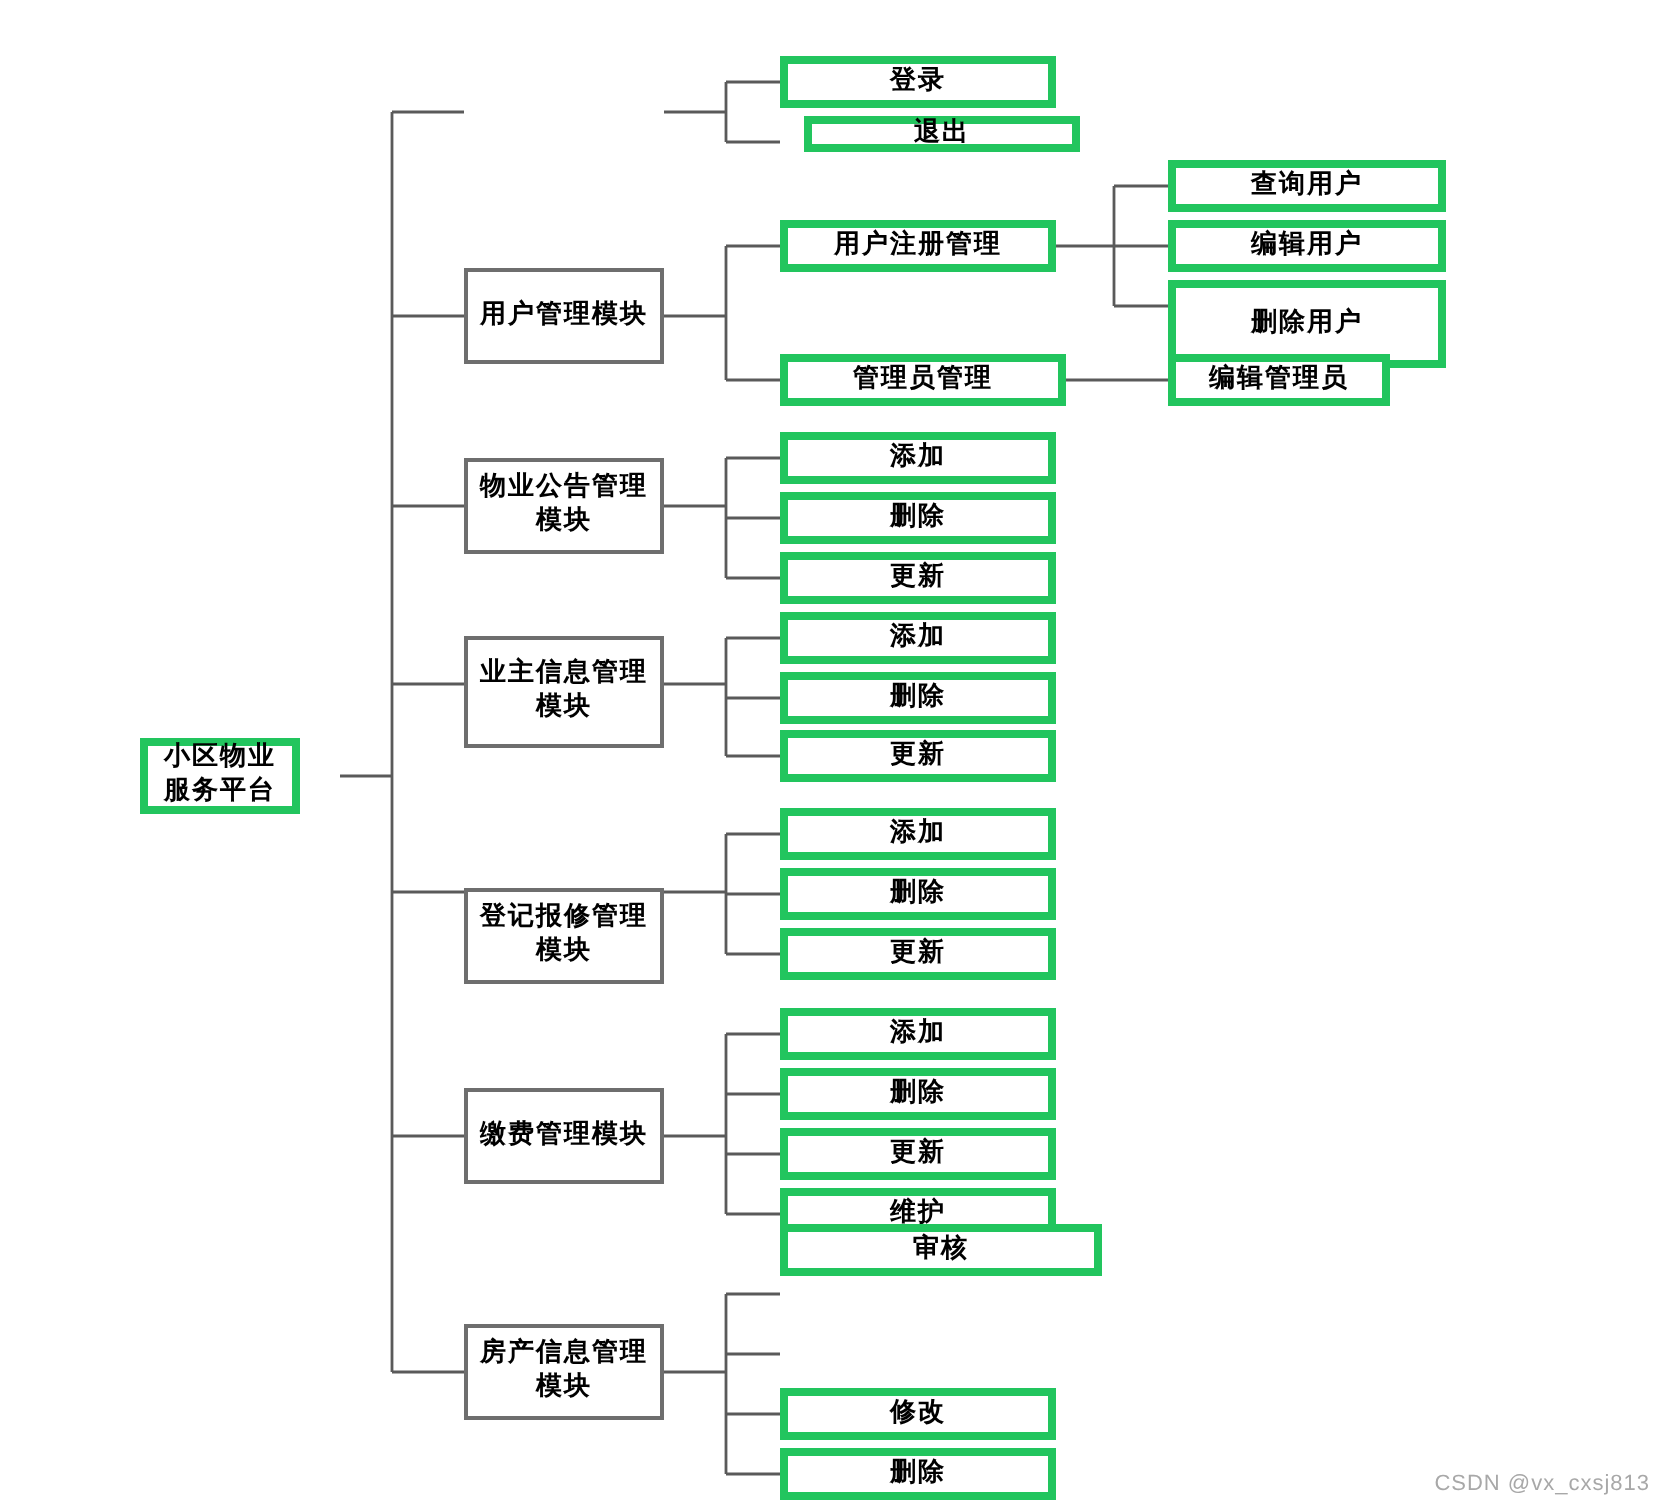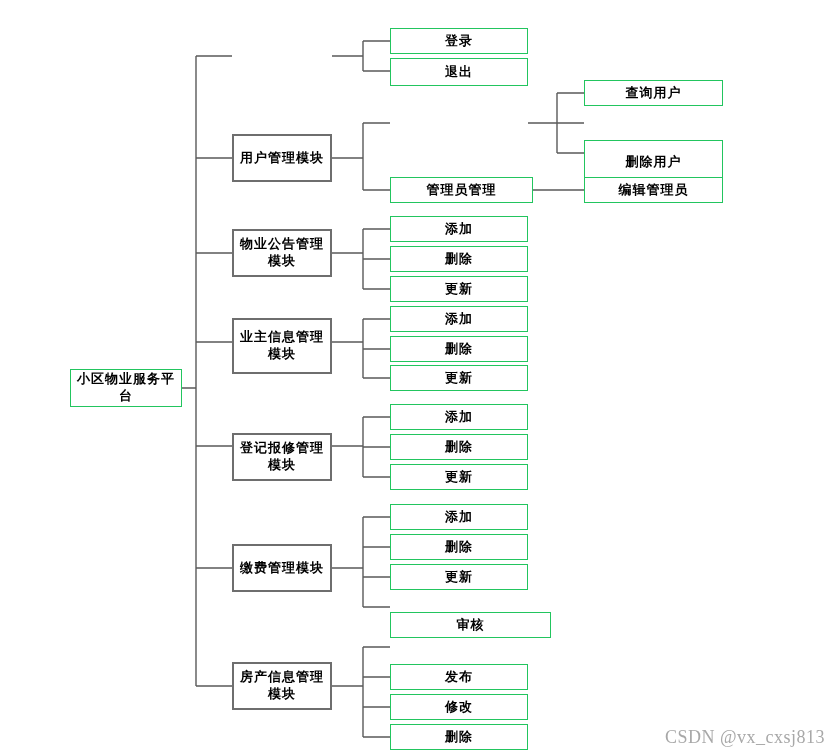--- a/index.html
+++ b/index.html
@@ -18,42 +18,42 @@
   .connectors {
     position: absolute;
     left: 0;
     top: 0;
     pointer-events: none;
   }
   .box {
     position: absolute;
     box-sizing: border-box;
     background: #ffffff;
-    border: 1px solid #22c55e;
+    border: 4px solid #22c55e;
     display: flex;
     align-items: center;
     justify-content: center;
     text-align: center;
     color: #000000;
     font-size: 13px;
     font-weight: bold;
     letter-spacing: 1px;
     line-height: 1.3;
     padding: 1px 2px;
   }
   .module {
     border-width: 2px;
     border-color: #6e6e6e;
   }
   .watermark {
     position: absolute;
     right: 12px;
     bottom: 8px;
-    font-family: Liberation Serif, serif;
-    font-size: 18px;
+    font-family: Liberation Sans, sans-serif;
+    font-size: 11px;
     font-weight: normal;
     letter-spacing: 0.5px;
     color: #a8a8a8;
     white-space: nowrap;
   }
 </style>
 </head>
 <body>
 
 <div class="stage">
@@ -67,54 +67,56 @@
       M332 158 H363 M363 123 V190 M363 123 H390 M363 190 H390
       M332 253 H363 M363 229 V289 M363 229 H390 M363 259 H390 M363 289 H390
       M332 342 H363 M363 319 V378 M363 319 H390 M363 349 H390 M363 378 H390
       M332 446 H363 M363 417 V477 M363 417 H390 M363 447 H390 M363 477 H390
       M332 568 H363 M363 517 V607 M363 517 H390 M363 547 H390 M363 577 H390 M363 607 H390
       M332 686 H363 M363 647 V737 M363 647 H390 M363 677 H390 M363 707 H390 M363 737 H390
       M528 123 H557 M557 93 V153 M557 93 H584 M557 123 H584 M557 153 H584
       M528 190 H584"></path>
   </svg>
 
-  <div class="box" style="left:70px;top:369px;width:112px;height:38px">小区物业服务平台</div>
+  <div class="box" style="left:70px;top:369px;width:80px;height:38px">小区物业服务平台</div>
 
   <div class="box module" style="left:232px;top:229px;width:100px;height:48px">物业公告管理模块</div>
   <div class="box module" style="left:232px;top:134px;width:100px;height:48px">用户管理模块</div>
   <div class="box module" style="left:232px;top:318px;width:100px;height:56px">业主信息管理模块</div>
-  <div class="box module" style="left:232px;top:433px;width:100px;height:48px">登记报修管理模块</div>
+  <div class="box module" style="left:232px;top:444px;width:100px;height:48px">登记报修管理模块</div>
   <div class="box module" style="left:232px;top:544px;width:100px;height:48px">缴费管理模块</div>
   <div class="box module" style="left:232px;top:662px;width:100px;height:48px">房产信息管理模块</div>
 
   <div class="box" style="left:390px;top:28px;width:138px;height:26px">登录</div>
-  <div class="box" style="left:390px;top:58px;width:138px;height:28px">退出</div>
+  <div class="box" style="left:402px;top:58px;width:138px;height:18px">退出</div>
 
+  <div class="box" style="left:390px;top:110px;width:138px;height:26px">用户注册管理</div>
   <div class="box" style="left:390px;top:177px;width:143px;height:26px">管理员管理</div>
 
   <div class="box" style="left:584px;top:80px;width:139px;height:26px">查询用户</div>
+  <div class="box" style="left:584px;top:110px;width:139px;height:26px">编辑用户</div>
   <div class="box" style="left:584px;top:140px;width:139px;height:44px">删除用户</div>
-  <div class="box" style="left:584px;top:177px;width:139px;height:26px">编辑管理员</div>
+  <div class="box" style="left:584px;top:177px;width:111px;height:26px">编辑管理员</div>
 
   <div class="box" style="left:390px;top:216px;width:138px;height:26px">添加</div>
   <div class="box" style="left:390px;top:246px;width:138px;height:26px">删除</div>
   <div class="box" style="left:390px;top:276px;width:138px;height:26px">更新</div>
 
   <div class="box" style="left:390px;top:306px;width:138px;height:26px">添加</div>
   <div class="box" style="left:390px;top:336px;width:138px;height:26px">删除</div>
   <div class="box" style="left:390px;top:365px;width:138px;height:26px">更新</div>
 
   <div class="box" style="left:390px;top:404px;width:138px;height:26px">添加</div>
   <div class="box" style="left:390px;top:434px;width:138px;height:26px">删除</div>
   <div class="box" style="left:390px;top:464px;width:138px;height:26px">更新</div>
 
   <div class="box" style="left:390px;top:504px;width:138px;height:26px">添加</div>
   <div class="box" style="left:390px;top:534px;width:138px;height:26px">删除</div>
   <div class="box" style="left:390px;top:564px;width:138px;height:26px">更新</div>
+  <div class="box" style="left:390px;top:594px;width:138px;height:26px">维护</div>
 
   <div class="box" style="left:390px;top:612px;width:161px;height:26px">审核</div>
-  <div class="box" style="left:390px;top:664px;width:138px;height:26px">发布</div>
   <div class="box" style="left:390px;top:694px;width:138px;height:26px">修改</div>
   <div class="box" style="left:390px;top:724px;width:138px;height:26px">删除</div>
 
   <div class="watermark">CSDN @vx_cxsj813</div>
 
 </div>
 
 </body></html>

